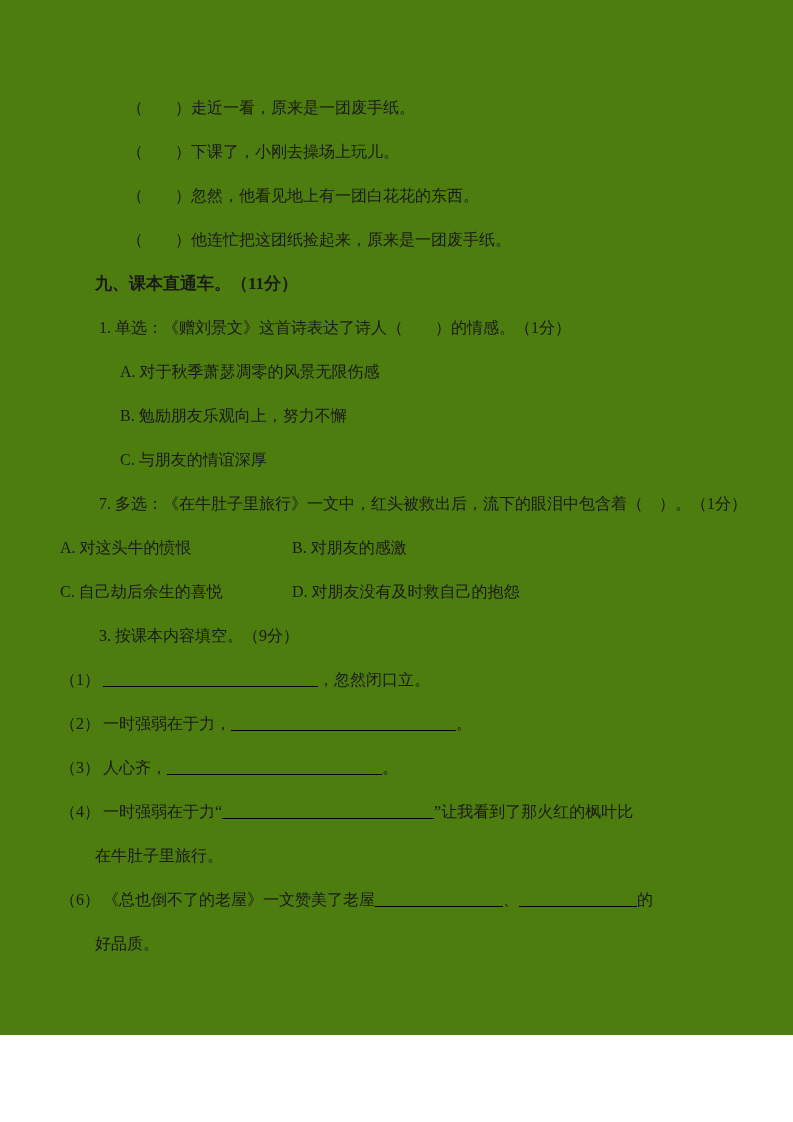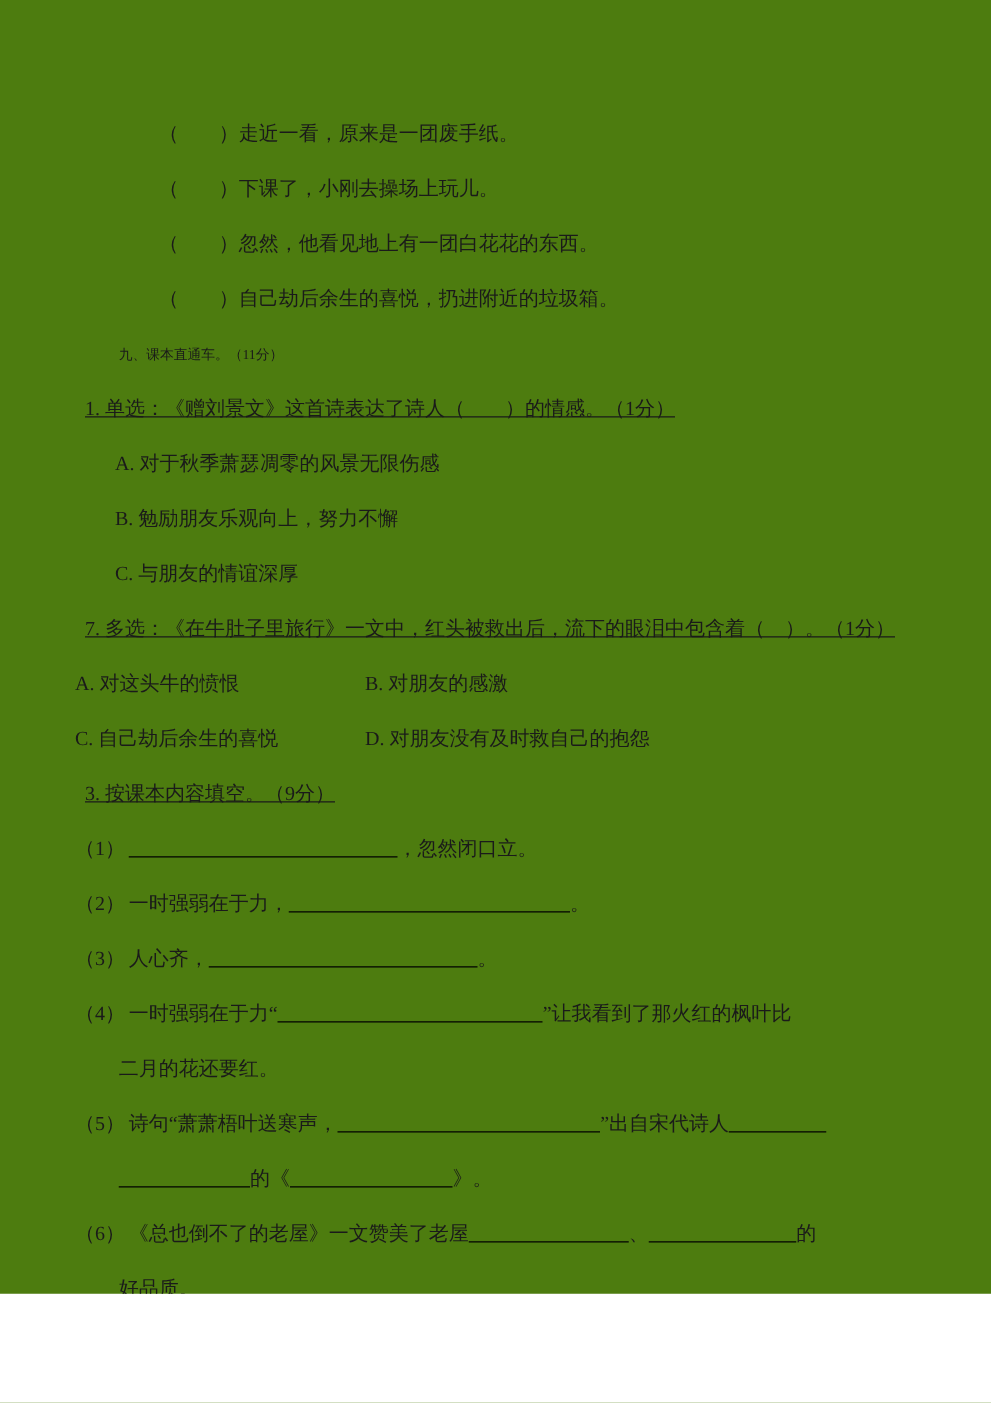--- a/index.html
+++ b/index.html
@@ -17,25 +17,25 @@
       width: 793px;
       height: 1035px;
       padding-top: 86px;
       overflow: hidden;
       background: #4d7c0f;
     }
     .ordering { margin-left: 127px; }
     .ordering-item { white-space: nowrap; }
     .section-title {
       margin-left: 95px;
-      font-size: 11px;
-      font-weight: 400;
+      font-size: 17px;
+      font-weight: 700;
     }
-    .q-text { margin-left: 68px; width: 668px; text-decoration: underline; }
-    .q1-options { margin-left: 92px; }
+    .q-text { margin-left: 99px; width: 668px; }
+    .q1-options { margin-left: 120px; }
     .opt-line { white-space: nowrap; }
     .opt-row { margin-left: 60px; white-space: nowrap; }
     .opt-col1 { display: inline-block; width: 232px; }
     .fill-item {
       margin-left: 60px;
       width: 645px;
       padding-left: 35px;
       text-indent: -35px;
     }
     .num { padding-right: 3px; }
@@ -57,21 +57,21 @@
   </style>
 </head>
 <body>
 
 <div class="page">
 
   <div class="ordering">
     <div class="ordering-item">（　　）走近一看，原来是一团废手纸。</div>
     <div class="ordering-item">（　　）下课了，小刚去操场上玩儿。</div>
     <div class="ordering-item">（　　）忽然，他看见地上有一团白花花的东西。</div>
-    <div class="ordering-item">（　　）自己劫后余生的喜悦，扔进附近的垃圾箱。</div>
+    <div class="ordering-item">（　　）他连忙把这团纸捡起来，原来是一团废手纸。</div>
   </div>
 
   <div class="section-title">九、课本直通车。（11分）</div>
 
   <div class="question">
     <div class="q-text">1. 单选：《赠刘景文》这首诗表达了诗人（　　）的情感。（1分）</div>
     <div class="q1-options">
       <div class="opt-line">A. 对于秋季萧瑟凋零的风景无限伤感</div>
       <div class="opt-line">B. 勉励朋友乐观向上，努力不懈</div>
       <div class="opt-line">C. 与朋友的情谊深厚</div>
@@ -98,27 +98,23 @@
     <div class="fill-item">
       <span class="num">（2）</span><span>一时强弱在于力，</span><span class="blank w225"></span><span>。</span>
     </div>
 
     <div class="fill-item">
       <span class="num">（3）</span><span>人心齐，</span><span class="blank w215"></span><span>。</span>
     </div>
 
     <div class="fill-item">
       <span class="num">（4）</span><span>一时强弱在于力“</span><span class="blank w212"></span><span>”让我看到了那火红的枫叶比</span><br>
-      <span>二月的花还要红。</span>
+      <span>在牛肚子里旅行。</span>
     </div>
 
-    <div class="fill-item">
-      <span class="num">（5）</span><span>诗句“萧萧梧叶送寒声，</span><span class="blank w210"></span><span>”出自宋代诗人</span><span class="blank w78"></span><br>
-      <span class="blank w105"></span><span>的《</span><span class="blank w130"></span><span>》。</span>
-    </div>
 
     <div class="fill-item">
       <span class="num">（6）</span><span>《总也倒不了的老屋》一文赞美了老屋</span><span class="blank w128"></span><span>、</span><span class="blank w118"></span><span>的</span><br>
       <span>好品质。</span>
     </div>
   </div>
 
 </div>
 
 </body></html>

